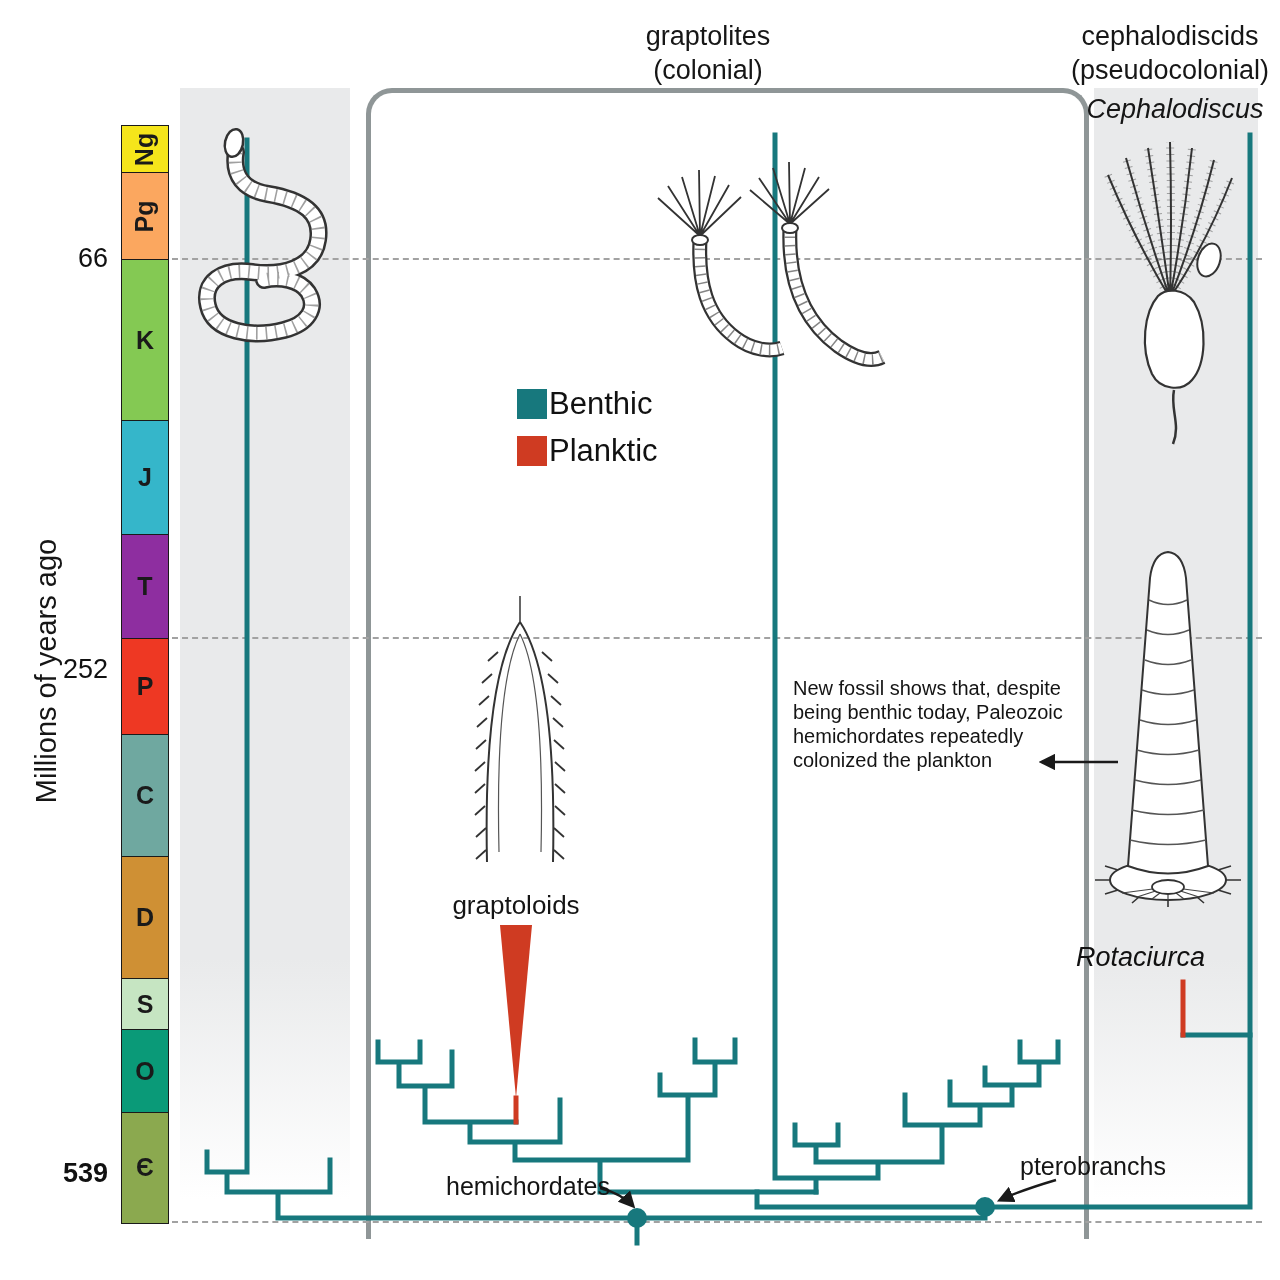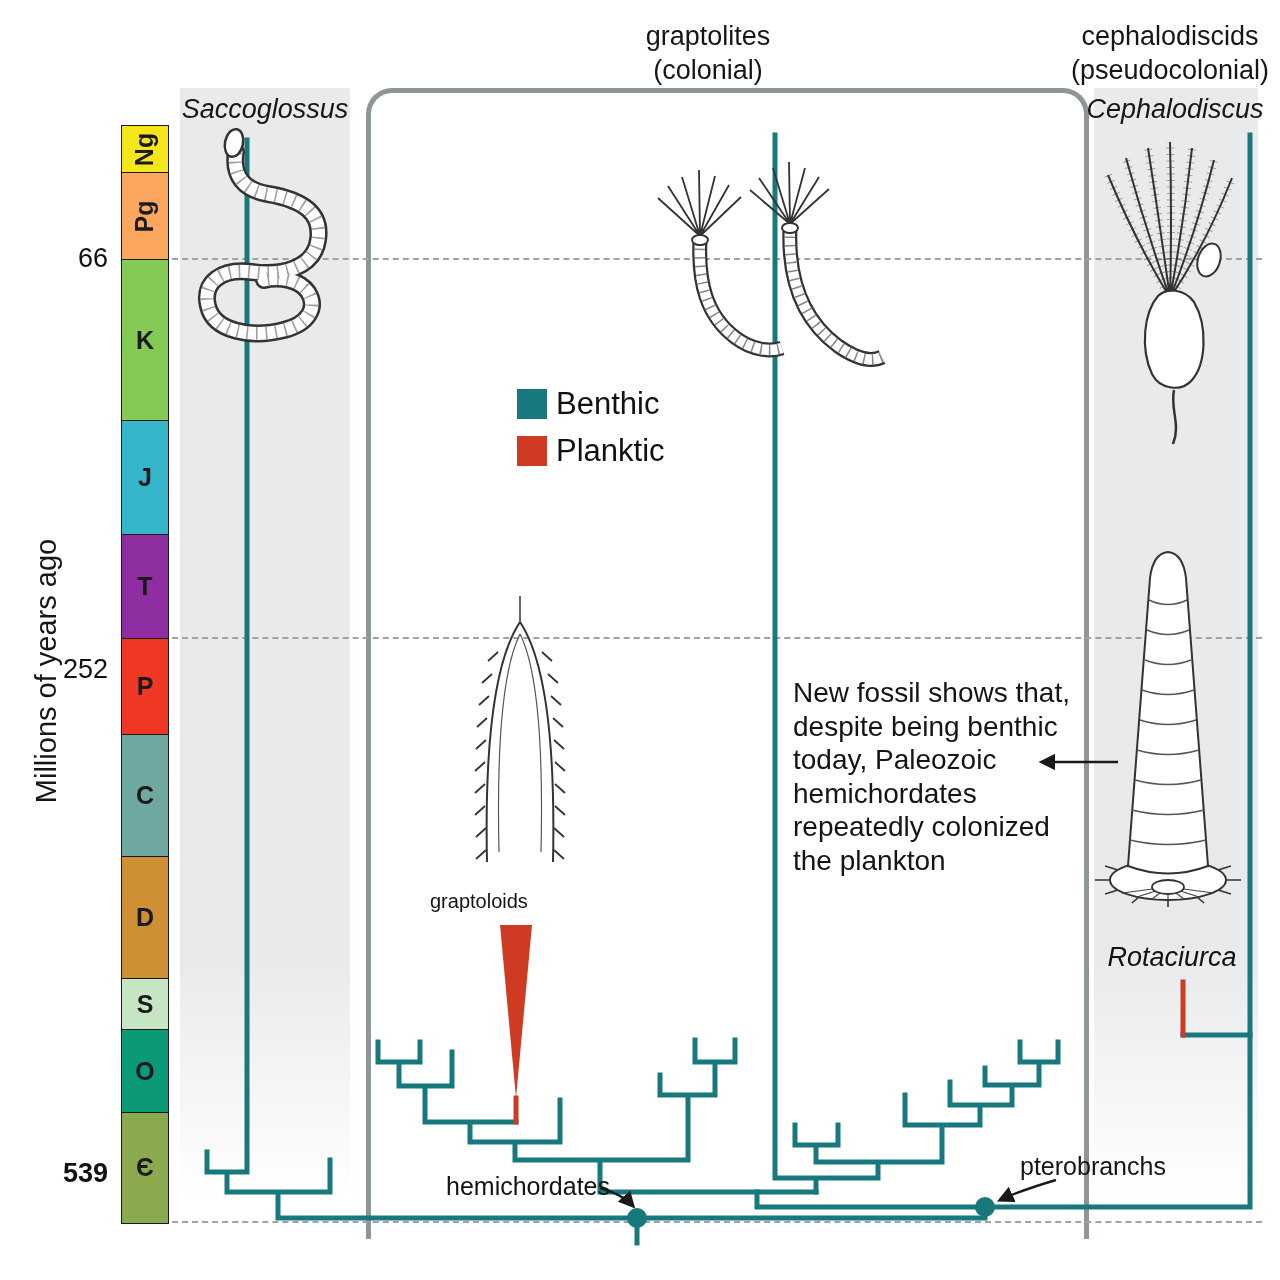--- a/index.html
+++ b/index.html
@@ -26,31 +26,31 @@
   .svg-layer{position:absolute;left:0;top:0;width:1280px;height:1280px;z-index:2;}
 
   .col-header{position:absolute;top:20px;text-align:center;font-size:27px;line-height:1.25;z-index:4;color:#161616;}
   .col-header span{display:block;}
   .taxon{position:absolute;top:94px;text-align:center;font-size:27px;font-style:italic;z-index:4;color:#161616;}
 
   .yaxis{position:absolute;left:30px;top:874px;width:406px;transform:rotate(-90deg);
          transform-origin:0 0;text-align:center;font-size:29px;z-index:4;color:#161616;}
 
   .legend{position:absolute;left:517px;top:380px;z-index:4;}
-  .legend-row{display:flex;align-items:center;gap:9px;height:47px;}
+  .legend-row{display:flex;align-items:center;gap:2px;height:47px;}
   .swatch{width:30px;height:30px;display:inline-block;}
   .legend-label{font-size:31px;}
 
-  .annotation{position:absolute;left:793px;top:676px;width:294px;font-size:28px;line-height:1.2;z-index:4;color:#141414;}
+  .annotation{position:absolute;left:793px;top:676px;width:294px;font-size:20px;line-height:1.2;z-index:4;color:#141414;}
 
   .small-label{position:absolute;font-size:25px;z-index:4;color:#141414;}
-  #label-graptoloids{left:430px;top:890px;width:172px;text-align:left;font-size:20px;}
+  #label-graptoloids{left:430px;top:890px;width:172px;text-align:center;font-size:26px;}
   #label-hemichordates{left:446px;top:1172px;}
   #label-pterobranchs{left:1020px;top:1152px;}
-  #label-rotaciurca{left:1076px;top:942px;width:192px;text-align:center;font-size:27px;font-style:italic;z-index:4;position:absolute;}
+  #label-rotaciurca{left:1076px;top:942px;width:192px;font-size:27px;font-style:italic;z-index:4;position:absolute;}
 </style>
 </head>
 <body>
 
 <div id="fig">
 
   <div class="band" id="band-entero"></div>
   <div class="band" id="band-cephalo"></div>
 
   <div id="gbox"></div>
@@ -106,21 +106,20 @@
 
   <div class="col-header" style="left:588px;width:240px">
     <span>graptolites</span>
     <span>(colonial)</span>
   </div>
   <div class="col-header" style="left:1040px;width:260px">
     <span>cephalodiscids</span>
     <span>(pseudocolonial)</span>
   </div>
 
-  <div class="taxon" style="left:150px;width:230px">Saccoglossus</div>
   <div class="taxon" style="left:1055px;width:240px">Cephalodiscus</div>
   <div id="label-rotaciurca">Rotaciurca</div>
 
   <div class="legend">
     <div class="legend-row">
       <span class="swatch" style="background-color: rgb(23, 120, 125);"></span>
       <span class="legend-label">Benthic</span>
     </div>
     <div class="legend-row">
       <span class="swatch" style="background-color: rgb(207, 59, 34);"></span>

